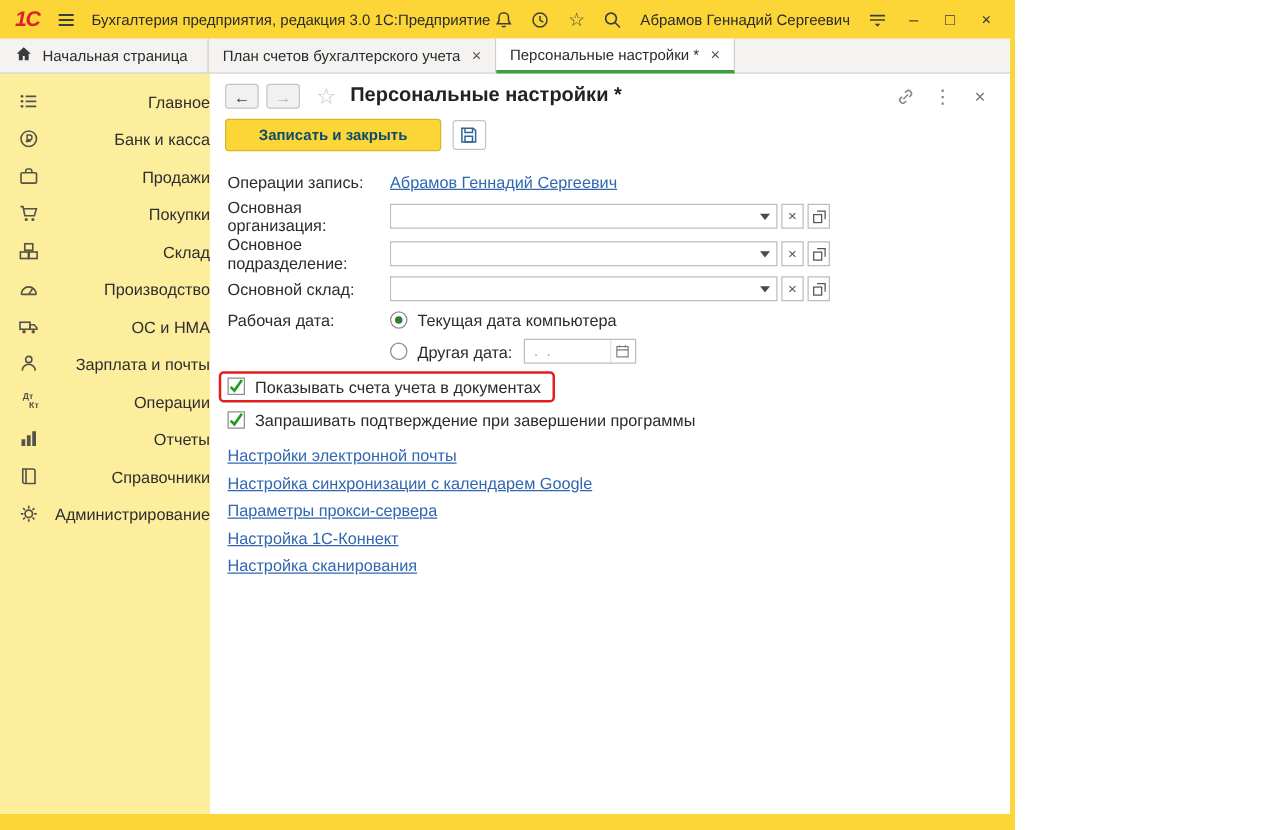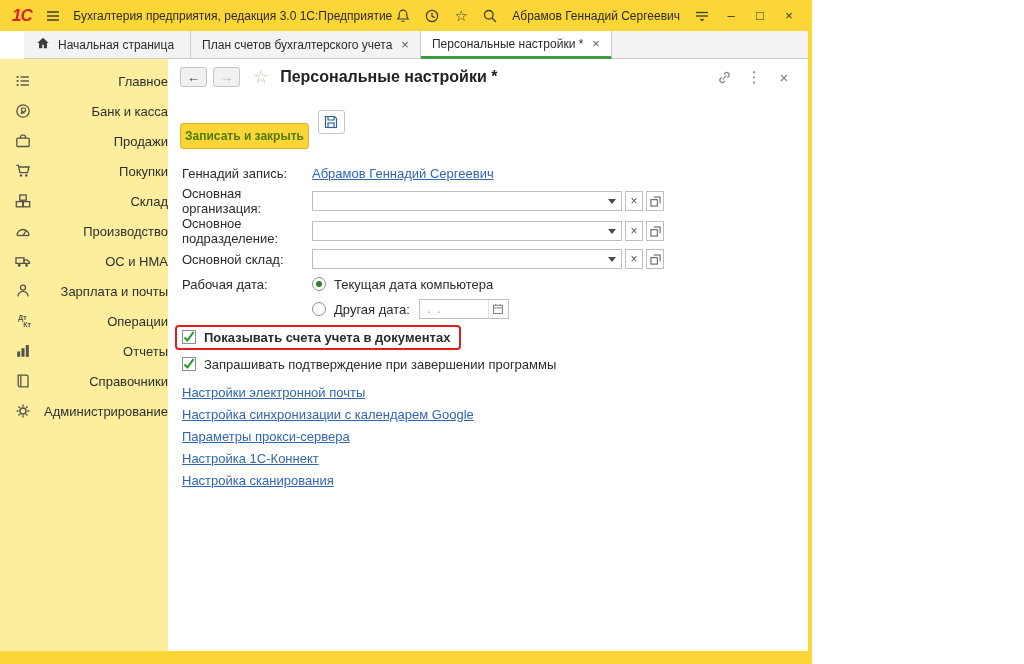--- a/index.html
+++ b/index.html
@@ -20,21 +20,21 @@
     justify-content:space-between;padding:0 8px 0 12px;}
   .tb-left{display:flex;align-items:center;gap:11px;min-width:0;}
   .logo{color:#D8232A;font-weight:bold;font-style:italic;font-size:17px;letter-spacing:-1px;}
   .tb-title{font-size:12px;color:#2b2b2b;white-space:nowrap;}
   .tb-right{display:flex;align-items:center;gap:7px;}
   .tb-icon{width:22px;height:22px;display:flex;align-items:center;justify-content:center;cursor:pointer;}
   .tb-icon.glyph{font-size:15px;color:#3c3c3c;}
   .tb-user{font-size:12px;color:#2b2b2b;margin:0 4px;white-space:nowrap;cursor:pointer;}
   .win-btn{width:22px;text-align:center;font-size:13px;color:#333;cursor:pointer;}
   
-  .tabbar{flex:0 0 28px;height:28px;background:#F4F3F1;border-bottom:1px solid #CFCDC8;display:flex;align-items:stretch;margin-left:24px;}
+  .tabbar{flex:0 0 28px;height:28px;background:#F4F3F1;border-bottom:1px solid #CFCDC8;display:flex;align-items:stretch;}
   .home-tab{display:flex;align-items:center;gap:8px;padding:0 16px 0 12px;font-size:12px;color:#2b2b2b;
     border-right:1px solid #CFCDC8;cursor:pointer;white-space:nowrap;}
   .tab{display:flex;align-items:center;gap:9px;padding:0 11px;font-size:12px;color:#2b2b2b;
     border-right:1px solid #CFCDC8;cursor:pointer;white-space:nowrap;}
   .tab.active{background:#fff;border-bottom:3px solid var(--tab-active-underline);margin-bottom:-1px;}
   .tab-close{color:#555;font-size:13px;cursor:pointer;}
   
   .main{flex:1;display:flex;min-height:0;}
   .sidebar{flex:0 0 168px;width:168px;background:var(--sidebar-bg);padding-top:7px;overflow:hidden;}
   .side-item{height:30px;display:flex;align-items:center;gap:10px;padding-left:14px;font-size:13px;color:#2e2e2e;cursor:pointer;justify-content:space-between;}
@@ -47,22 +47,22 @@
   .nav-btn{width:27px;height:20px;border:1px solid #C4C4C4;border-radius:3px;background:#F2F1EF;
     display:flex;align-items:center;justify-content:center;font-size:13px;color:#3b3b3b;cursor:pointer;}
   .nav-btn.disabled{color:#B5B5B5;}
   .fav-star{font-size:18px;color:#C9C5B3;margin:0 5px 0 7px;cursor:pointer;line-height:1;}
   .page-title{font-size:16px;font-weight:bold;color:#222;margin:0;white-space:nowrap;}
   .spacer{flex:1;}
   .hdr-icon{width:24px;height:20px;display:flex;align-items:center;justify-content:center;color:#777;
     font-size:15px;cursor:pointer;}
   
   .command-bar{display:flex;align-items:center;gap:9px;padding:4px 12px 9px 12px;}
-  .btn-primary{background:var(--titlebar-bg);border:1px solid #D8B62A;border-radius:3px;color:#4d7c0f;
-    font-family:"Liberation Sans",sans-serif;font-size:12px;font-weight:bold;padding:5px 4px;cursor:pointer;margin-top:28px;}
+  .btn-primary{background:var(--titlebar-bg);border:1px solid #D8B62A;border-radius:3px;color:#0c4a6e;
+    font-family:"Liberation Sans",sans-serif;font-size:12px;font-weight:bold;padding:5px 26px;cursor:pointer;}
   .btn-icon{width:27px;height:24px;background:#fff;border:1px solid #C4C4C4;border-radius:3px;padding:0;
     display:flex;align-items:center;justify-content:center;cursor:pointer;}
   
   .form{padding:2px 0 0 14px;font-size:13px;color:#2b2b2b;}
   .form-row{display:flex;align-items:center;min-height:26px;}
   .form-label{flex:0 0 130px;width:130px;}
   .link{color:var(--link);text-decoration:underline;cursor:pointer;}
   .combo{display:flex;align-items:center;gap:3px;}
   .combo-field{width:310px;height:20px;border:1px solid #BDBDBD;background:#fff;display:flex;align-items:center;}
   .combo-input{flex:1;min-width:0;border:0;outline:0;height:16px;font-size:12px;padding:0 4px;
@@ -339,21 +339,21 @@
                 <path d="M5 2.5v3.5h6V2.5"></path>
                 <rect x="5" y="9" width="6" height="4.5"></rect>
               </g>
             </svg>
         </button>
       </div>
 
       <div class="form">
 
         <div class="form-row">
-          <span class="form-label">Геннадий запись:</span>
+          <span class="form-label">Операции запись:</span>
           <a class="link">Абрамов Геннадий Сергеевич</a>
         </div>
 
         <div class="form-row">
           <span class="form-label">Основная организация:</span>
           <div class="combo">
             <div class="combo-field">
               <input class="combo-input" value="" style="">
               <span class="combo-arrow-btn">
                   <i class="arrow-down"></i>
@@ -431,21 +431,21 @@
                     <rect x="2" y="3" width="12" height="11"></rect>
                     <line x1="2" y1="6.5" x2="14" y2="6.5"></line>
                     <line x1="5" y1="1.5" x2="5" y2="4"></line>
                     <line x1="11" y1="1.5" x2="11" y2="4"></line>
                   </g>
                 </svg>
             </span>
           </div>
         </div>
 
-        <div class="form-row" style="min-height:30px;font-weight:bold;">
+        <div class="form-row" style="min-height:30px;">
           <div class="annotation">
             <span class="checkbox">
               <svg width="12" height="12" viewBox="0 0 12 12">
                   <path d="M1.5 6.5l3 3 6-8.5" fill="none" stroke="#1E9E1E" stroke-width="2.1"></path>
                 </svg>
             </span>
             <span>Показывать счета учета в документах</span>
           </div>
         </div>
 

